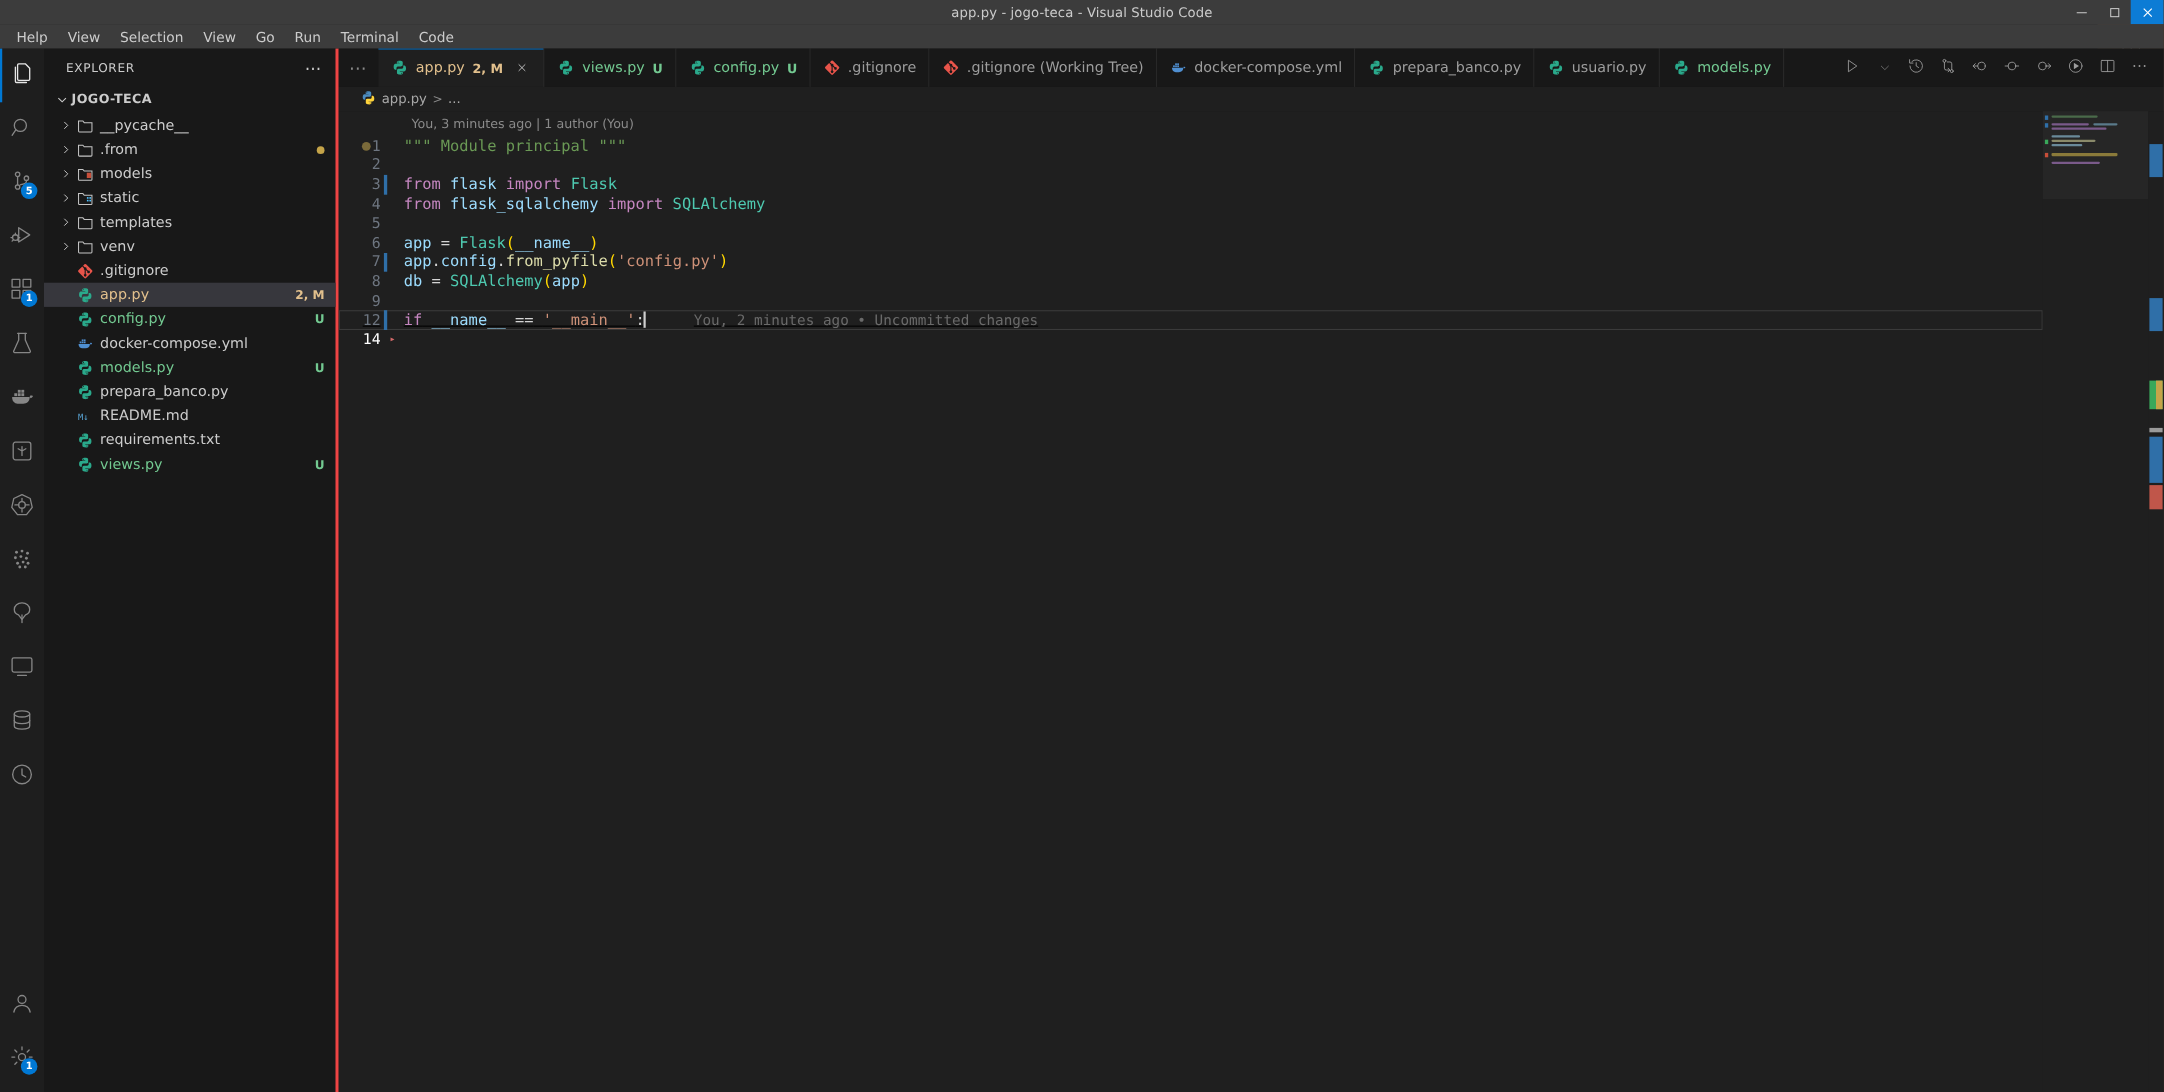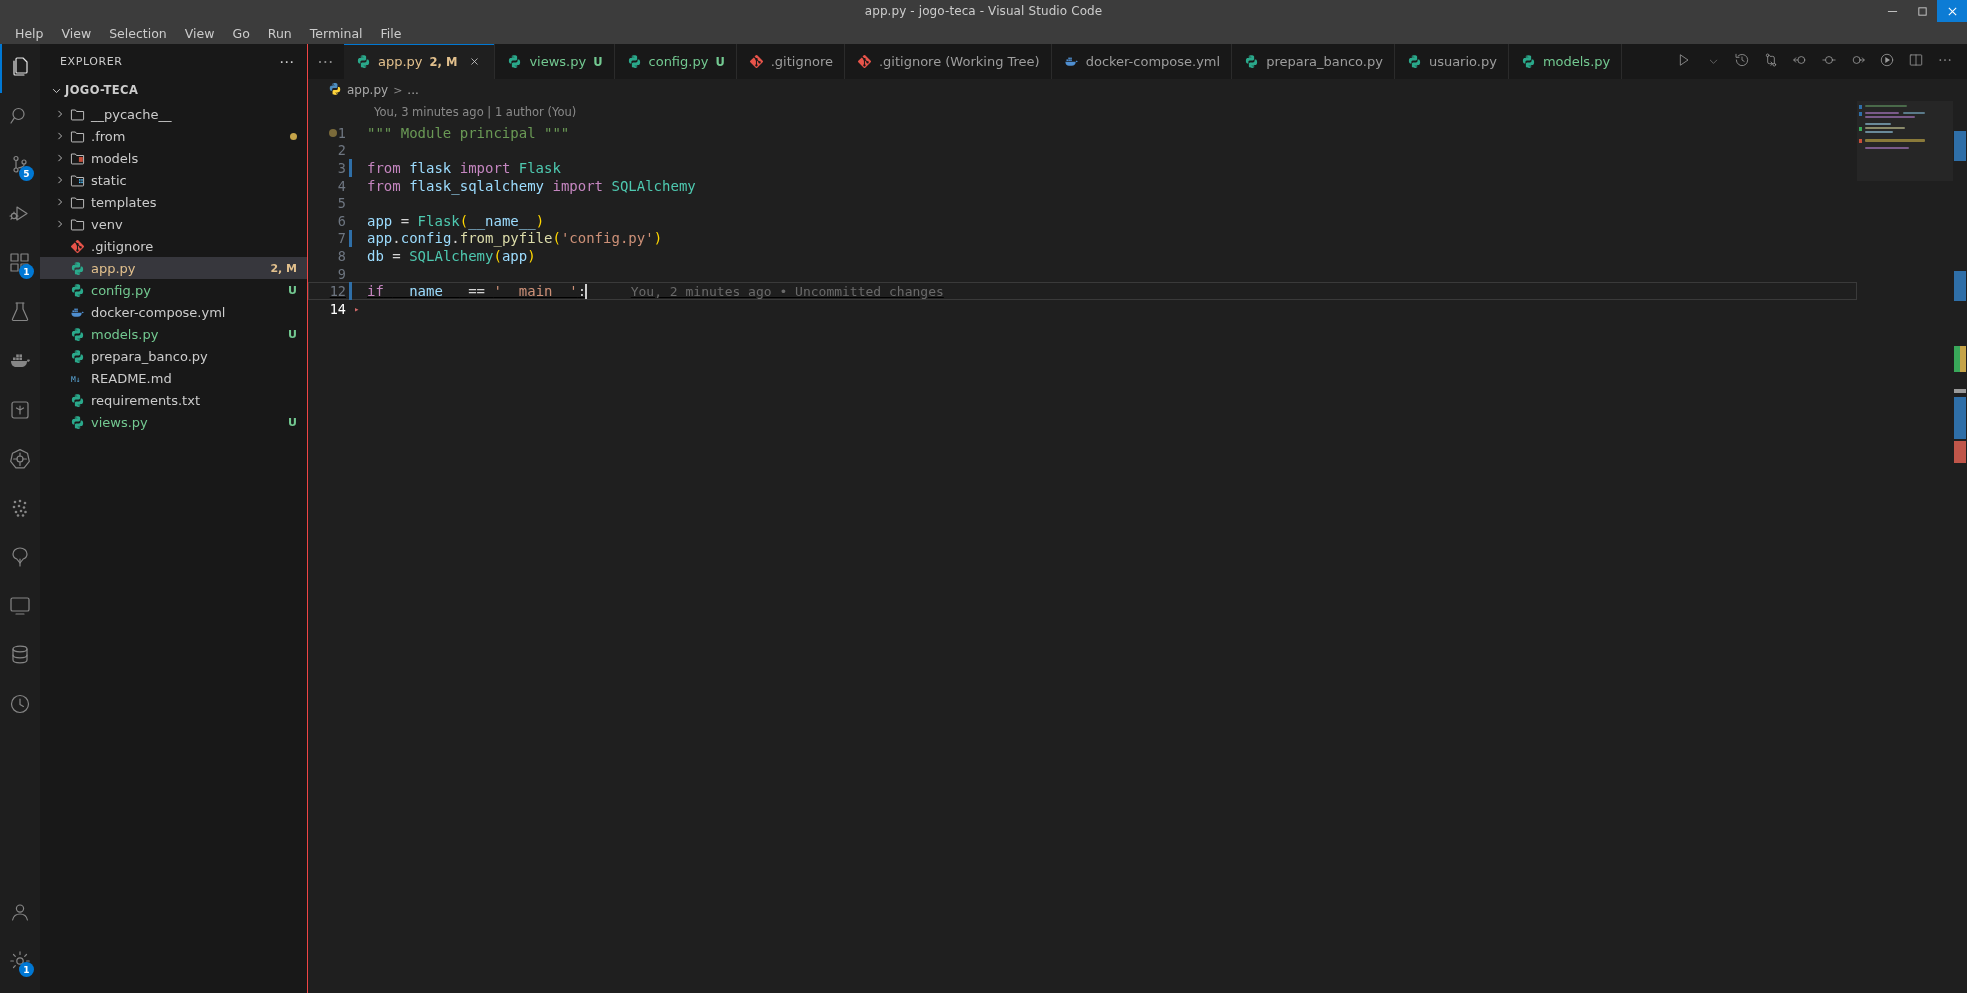--- a/index.html
+++ b/index.html
@@ -46,21 +46,21 @@
   .ab-item { width:40px; height:49px; display:flex; align-items:center; justify-content:center;
      position:relative; color:#868686; }
   .ab-item.active { color:#e7e7e7; }
   .ab-item.active:before { content:""; position:absolute; left:0; top:0; width:2px; height:49px; background:#0078d4; }
   .ab-item svg { width:24px; height:24px; }
   .ab-badge { position:absolute; right:6px; bottom:10px; background:#0078d4; color:#fff;
      font-size:9px; min-width:15px; height:15px; border-radius:8px; display:flex;
      align-items:center; justify-content:center; font-weight:600; padding:0 3px; }
 
   
-  .sidebar { width:268px; background:#181818; flex:0 0 268px; display:flex; flex-direction:column; border-right:1px solid #ef4444;}
+  .sidebar { width:268px; background:#181818; flex:0 0 268px; display:flex; flex-direction:column; border-right:3px solid #ef4444;}
   .sb-header { height:35px; display:flex; align-items:center; justify-content:space-between;
      padding:0 8px 0 20px; color:#cccccc; font-size:11px; letter-spacing:.6px; }
   .sb-dots { color:#cccccc; font-size:15px; letter-spacing:1px; padding:0 4px;}
   .tree { padding-top:2px; font-size:13px; color:#cccccc; }
   .row { height:22px; display:flex; align-items:center; padding-right:10px; position:relative; cursor:default; }
   .row.selected { background:#37373d; }
   .row .chev { width:16px; display:flex; align-items:center; justify-content:center; color:#cccccc; }
   .row .chev svg { width:10px; height:10px; }
   .row .ico { width:19px; display:flex; align-items:center; justify-content:center; margin-right:4px; }
   .row .ico svg { width:15px; height:15px; }
@@ -233,21 +233,21 @@
   </div>
 
   <div class="menubar" id="menubar" data-interactable="true">
       <div class="menu-item" data-interactable="true">Help</div>
       <div class="menu-item" data-interactable="true">View</div>
       <div class="menu-item" data-interactable="true">Selection</div>
       <div class="menu-item" data-interactable="true">View</div>
       <div class="menu-item" data-interactable="true">Go</div>
       <div class="menu-item" data-interactable="true">Run</div>
       <div class="menu-item" data-interactable="true">Terminal</div>
-      <div class="menu-item" data-interactable="true">File</div>
+      <div class="menu-item" data-interactable="true">Code</div>
     </div>
 
   <div class="body" data-interactable="false">
 
     <div class="activitybar" data-interactable="true">
       <div class="ab-top" id="ab-top" data-interactable="true">
           <div class="ab-item active" data-interactable="true">
             <span data-interactable="false"><svg viewBox="0 0 24 24">
                 <path d="M9 3h6l4 4v10a1 1 0 0 1-1 1H9a1 1 0 0 1-1-1V4a1 1 0 0 1 1-1z" fill="none" stroke="currentColor" stroke-width="1.2" stroke-linecap="round" stroke-linejoin="round"></path>
                 <path d="M6 6v13a1 1 0 0 0 1 1h9" fill="none" stroke="currentColor" stroke-width="1.2" stroke-linecap="round" stroke-linejoin="round"></path>

